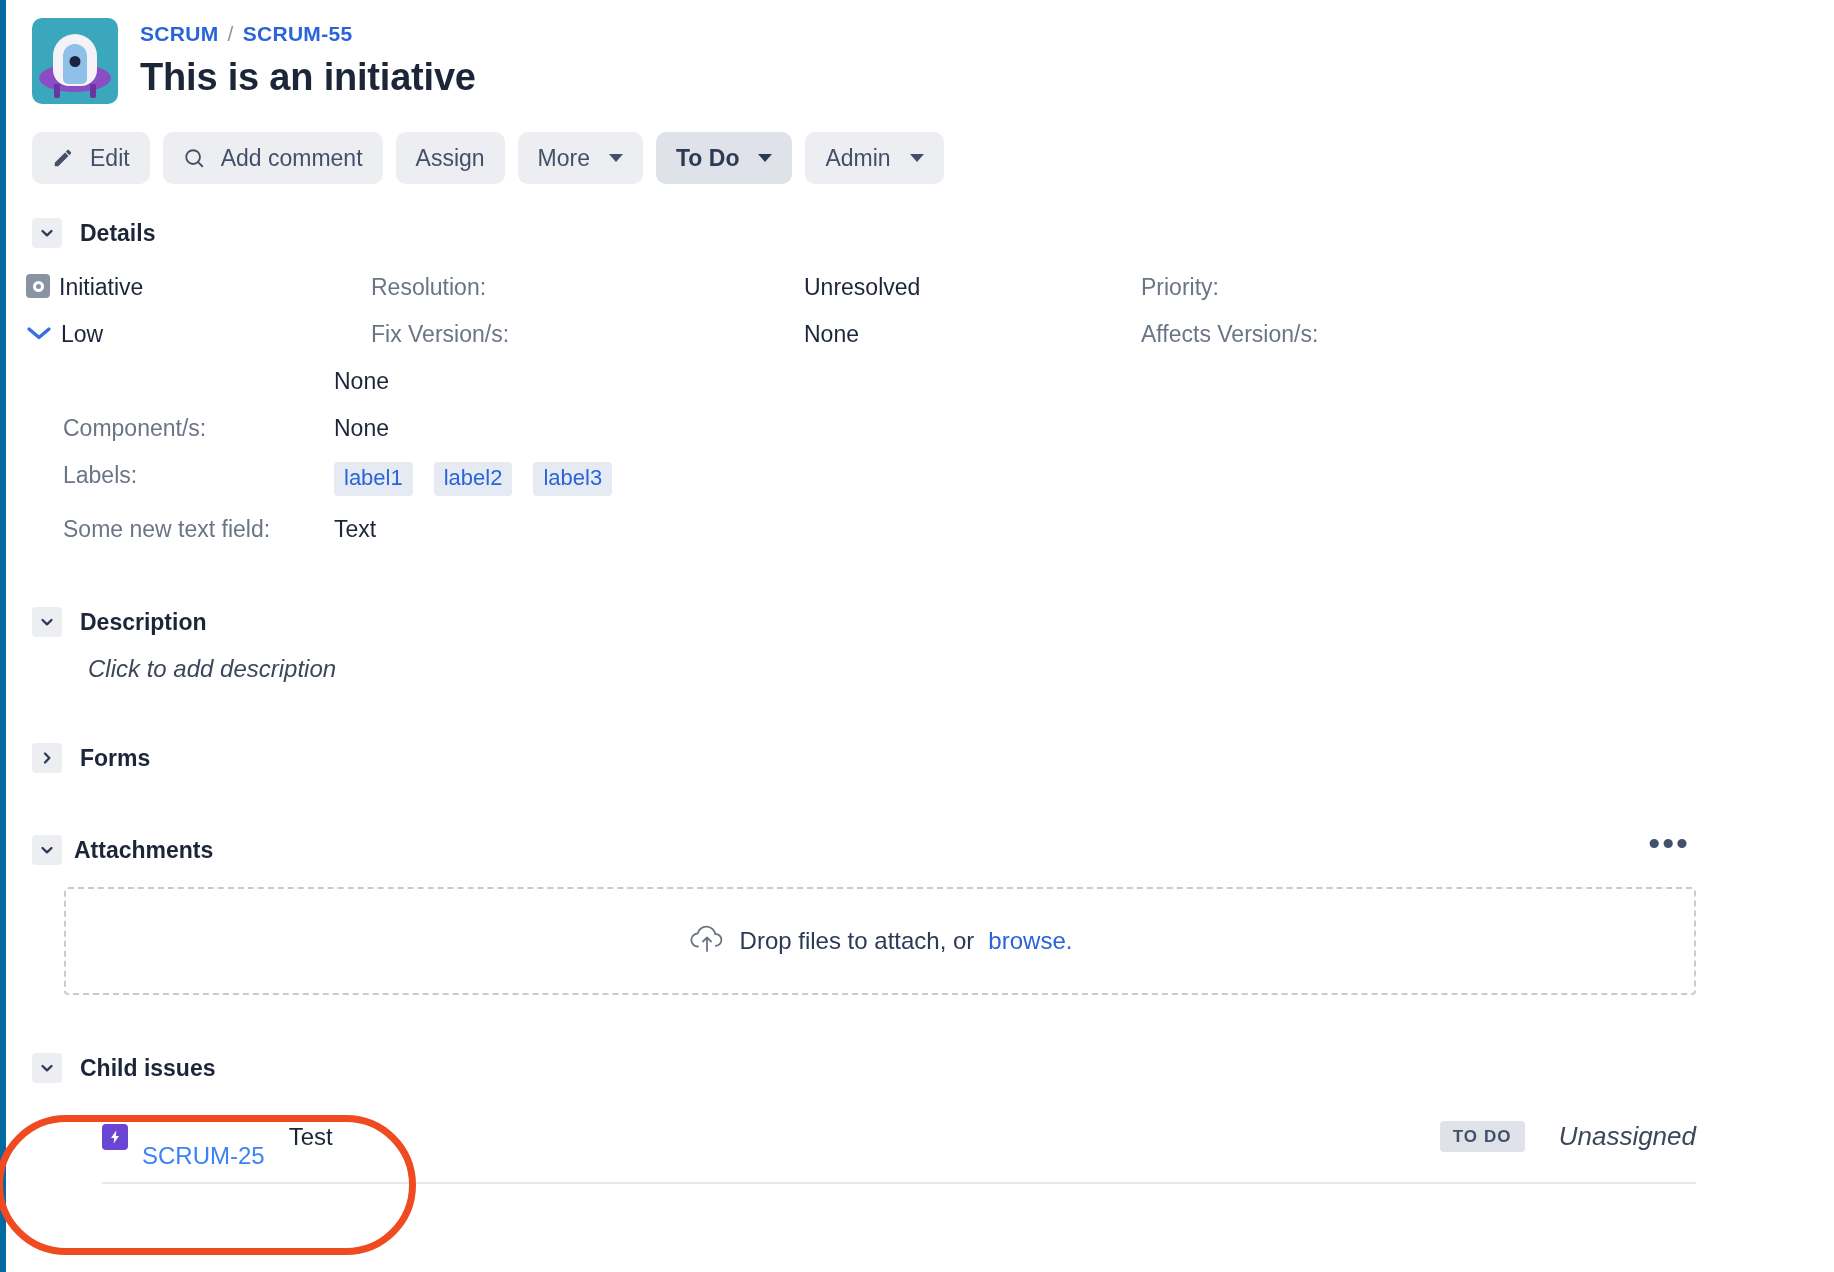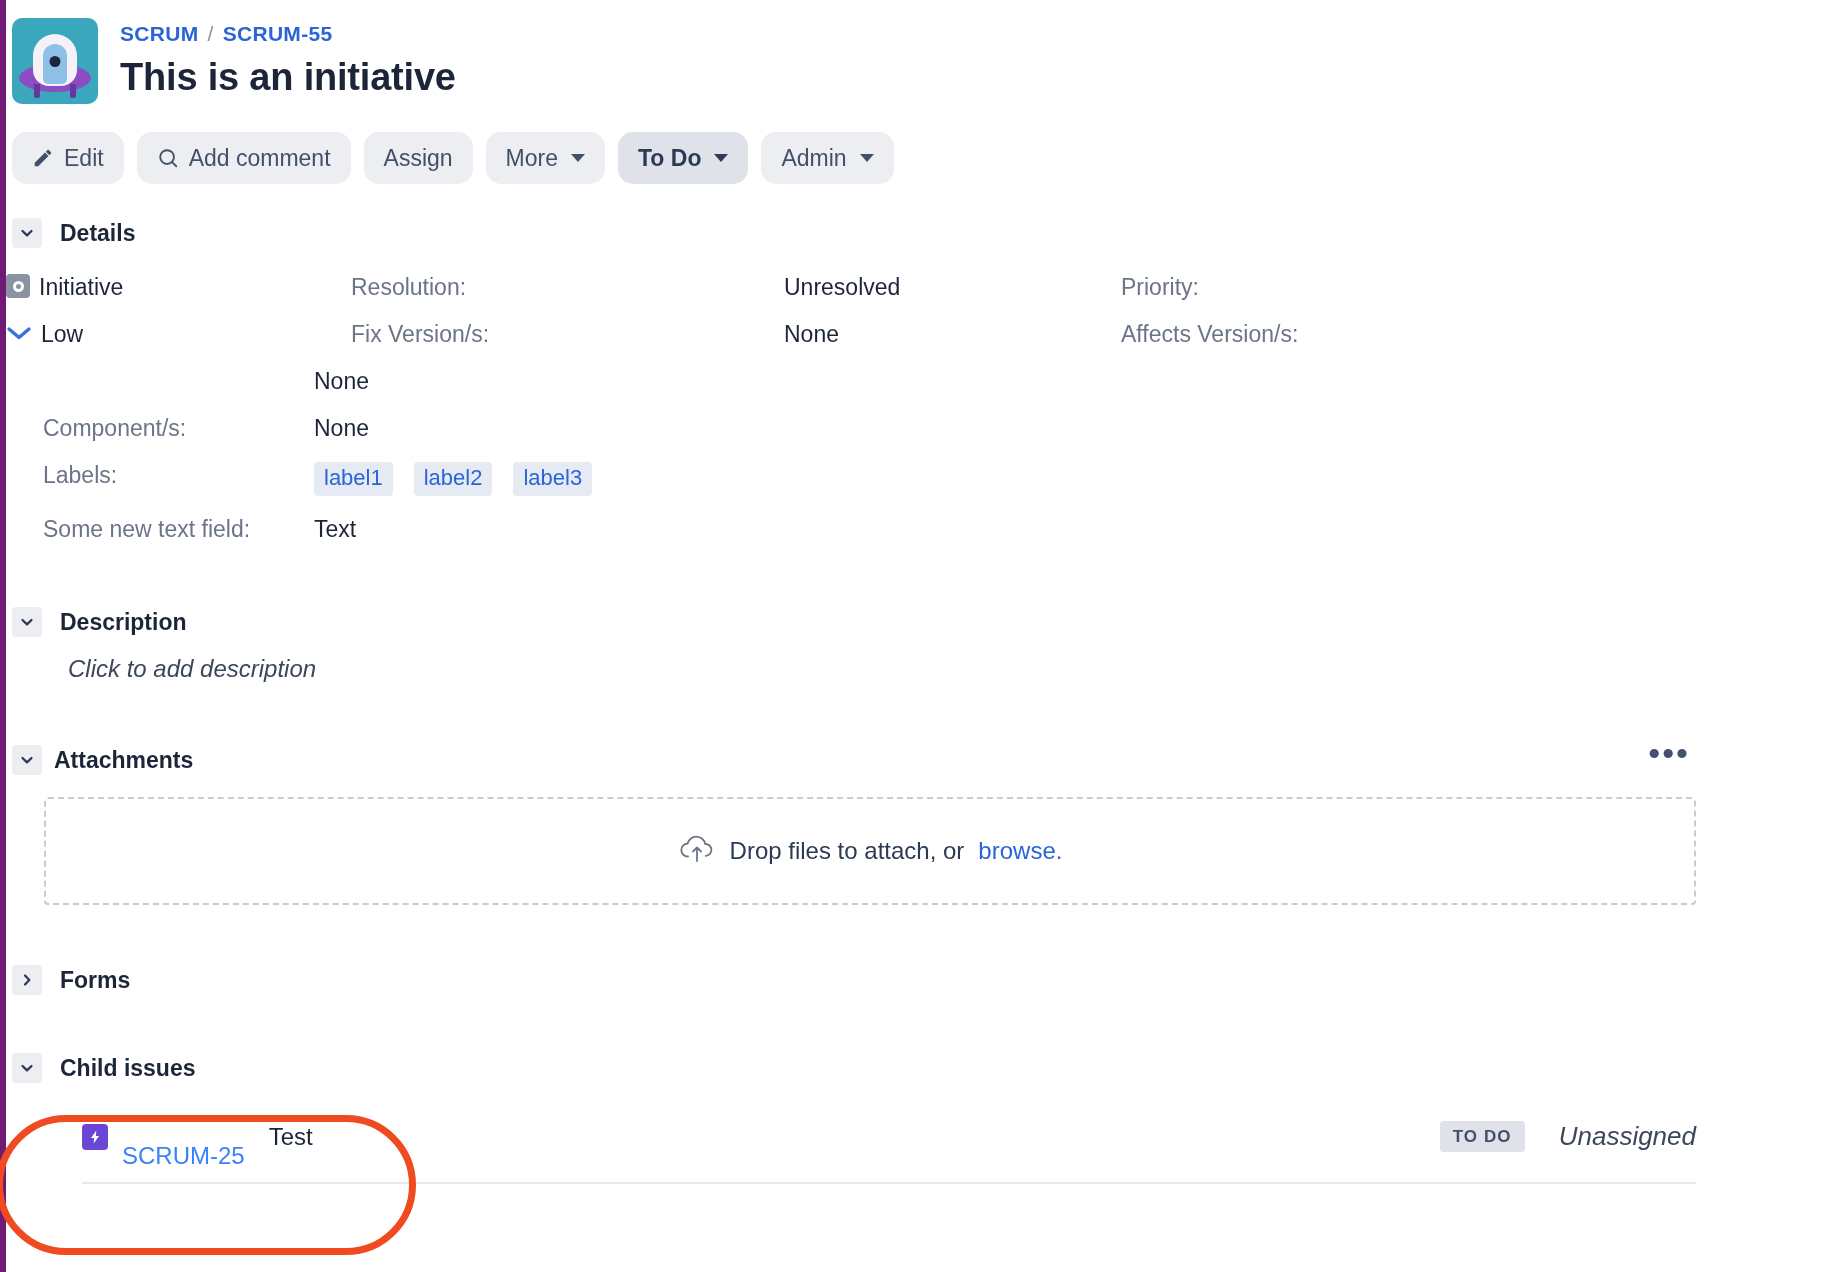--- a/index.html
+++ b/index.html
@@ -7,21 +7,22 @@
     margin: 0; padding: 0;
     width: 1834px; height: 1272px;
     background: #ffffff;
     font-family: "Liberation Sans", sans-serif;
     overflow: hidden;
   }
   #page {
     position: relative;
     width: 1716px; height: 1272px;
     background: #ffffff;
-    border-left: 6px solid #701a75;
+    border-left: 6px solid #0369a1;
+    padding-left: 20px;
   }
 
   
   .header {
     display: flex;
     align-items: flex-start;
     padding: 18px 0 0 6px;
   }
   .avatar {
     width: 86px; height: 86px;
@@ -98,29 +99,29 @@
   
   .toolbar {
     display: flex;
     align-items: center;
     gap: 13px;
     margin: 28px 0 0 6px;
   }
   .btn {
     background: #eceef2;
     border: none;
-    border-radius: 15px;
+    border-radius: 10px;
     height: 52px;
     padding: 0 20px;
     font-size: 23px;
     color: #44506a;
     font-family: "Liberation Sans", sans-serif;
     display: inline-flex;
     align-items: center;
-    gap: 10px;
+    gap: 16px;
     cursor: pointer;
     white-space: nowrap;
   }
   .btn.strong { color: #2c3a55; font-weight: 700; background: #dfe2e8; }
   .btn svg { display: block; }
   .chev {
     width: 0; height: 0;
     border-left: 7px solid transparent;
     border-right: 7px solid transparent;
     border-top: 8px solid #44506a;
@@ -422,20 +423,31 @@
       <span class="twisty">
         <svg width="16" height="16" viewBox="0 0 16 16">
             <path d="M3.5 6 8 10.3 12.5 6" fill="none" stroke="#2c3a55" stroke-width="2.3" stroke-linecap="round" stroke-linejoin="round"></path>
           </svg>
       </span>
       <span class="section-title">Description</span>
     </div>
     <div class="desc-placeholder">Click to add description</div>
   </div>
 
+  <div class="block" style="margin-top:60px;">
+    <div class="section-head">
+      <span class="twisty">
+        <svg width="16" height="16" viewBox="0 0 16 16">
+            <path d="M6 3.5 10.3 8 6 12.5" fill="none" stroke="#2c3a55" stroke-width="2.3" stroke-linecap="round" stroke-linejoin="round"></path>
+          </svg>
+      </span>
+      <span class="section-title">Forms</span>
+    </div>
+  </div>
+
   <div class="block" style="margin-top:62px;">
     <div class="section-head attach-head">
       <span style="display:flex;align-items:center;gap:12px;">
         <span class="twisty">
           <svg width="16" height="16" viewBox="0 0 16 16">
               <path d="M3.5 6 8 10.3 12.5 6" fill="none" stroke="#2c3a55" stroke-width="2.3" stroke-linecap="round" stroke-linejoin="round"></path>
             </svg>
         </span>
         <span class="section-title">Attachments</span>
       </span>
@@ -446,31 +458,20 @@
         <svg width="38" height="30" viewBox="0 0 38 30">
           <path d="M10 23.5a6.5 6.5 0 0 1-.4-13A9 9 0 0 1 27.2 11a5.9 5.9 0 0 1 .6 11.8" fill="none" stroke="#6b7586" stroke-width="1.8" stroke-linecap="round" stroke-linejoin="round"></path>
           <path d="M19 28V14.5M19 14.5l-4 4M19 14.5l4 4" fill="none" stroke="#6b7586" stroke-width="1.8" stroke-linecap="round" stroke-linejoin="round"></path>
         </svg>
       </span>
       <span>Drop files to attach, or</span>
       <a href="#">browse.</a>
     </div>
   </div>
 
-  <div class="block" style="margin-top:60px;">
-    <div class="section-head">
-      <span class="twisty">
-        <svg width="16" height="16" viewBox="0 0 16 16">
-            <path d="M6 3.5 10.3 8 6 12.5" fill="none" stroke="#2c3a55" stroke-width="2.3" stroke-linecap="round" stroke-linejoin="round"></path>
-          </svg>
-      </span>
-      <span class="section-title">Forms</span>
-    </div>
-  </div>
-
   <div class="block" style="margin-top:58px;">
     <div class="section-head">
       <span class="twisty">
         <svg width="16" height="16" viewBox="0 0 16 16">
             <path d="M3.5 6 8 10.3 12.5 6" fill="none" stroke="#2c3a55" stroke-width="2.3" stroke-linecap="round" stroke-linejoin="round"></path>
           </svg>
       </span>
       <span class="section-title">Child issues</span>
     </div>
 

